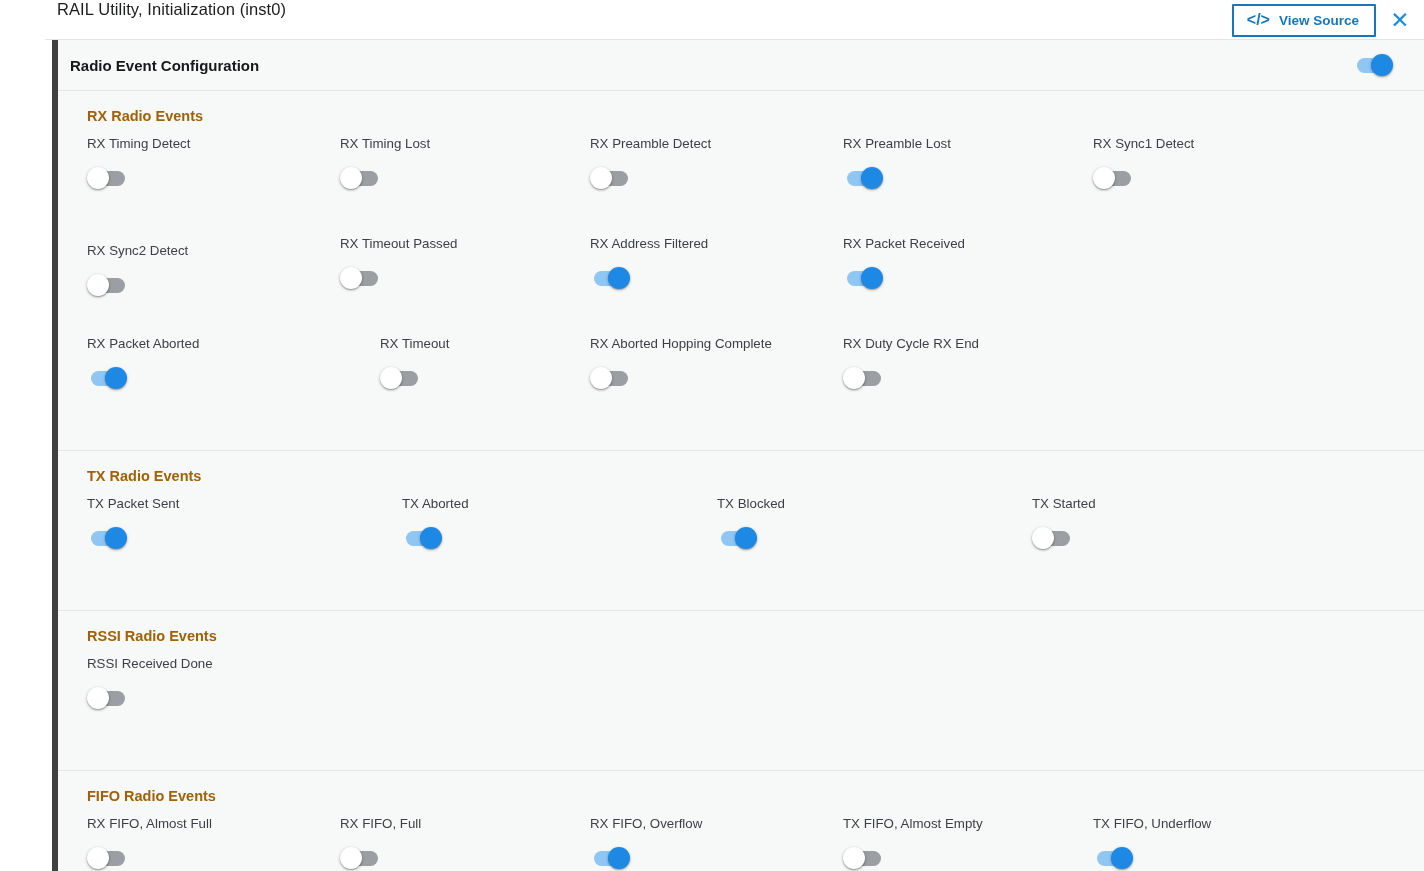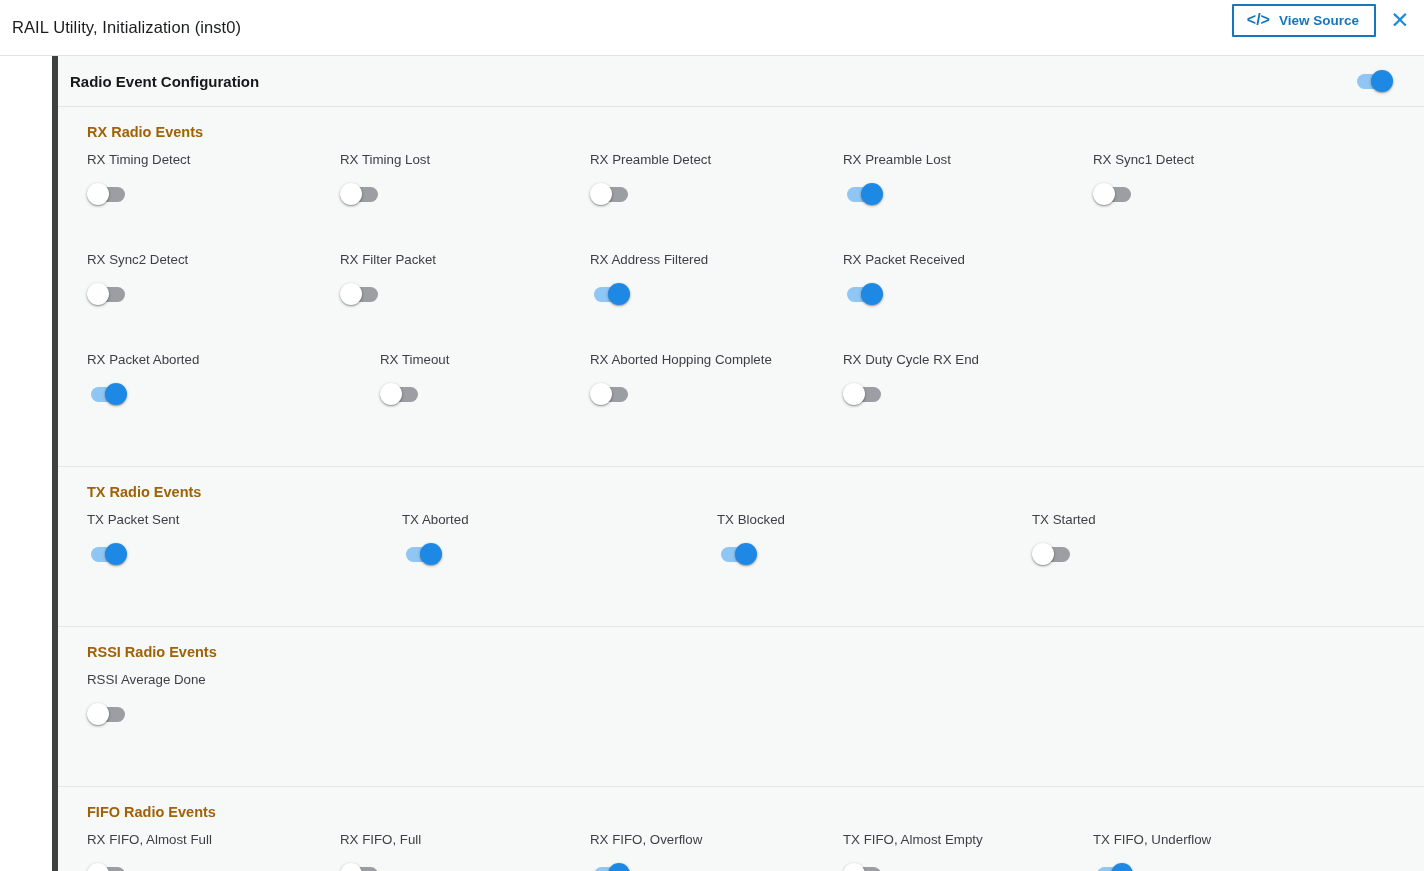--- a/index.html
+++ b/index.html
@@ -6,25 +6,26 @@
   html, body {
     width: 1424px; height: 871px;
     background: #ffffff;
     font-family: "Liberation Sans", sans-serif;
     overflow: hidden;
   }
 
   
   .titlebar {
     position: relative;
-    height: 56px;
+    height: 40px;
     background: #ffffff;
     border-bottom: 1px solid #e2e3e5;
     display: flex;
-    align-items: center;
+    align-items: flex-start;
+    margin-left: 45px;
   }
   .title-text {
     margin-left: 12px;
     font-size: 16.5px;
     color: #1b1c1d;
     letter-spacing: 0.1px;
     white-space: nowrap;
   }
   .titlebar-actions {
     position: absolute;
@@ -200,22 +201,22 @@
           <div class="section-title">RX Radio Events</div>
           <div class="grid">
             <div class="row">
               <div class="cell" style="left: 29px;"><div class="cell-label">RX Timing Detect</div><div class="switch"><span class="track"></span><span class="knob"></span></div></div>
               <div class="cell" style="left: 282px;"><div class="cell-label">RX Timing Lost</div><div class="switch"><span class="track"></span><span class="knob"></span></div></div>
               <div class="cell" style="left: 532px;"><div class="cell-label">RX Preamble Detect</div><div class="switch"><span class="track"></span><span class="knob"></span></div></div>
               <div class="cell" style="left: 785px;"><div class="cell-label">RX Preamble Lost</div><div class="switch on"><span class="track"></span><span class="knob"></span></div></div>
               <div class="cell" style="left: 1035px;"><div class="cell-label">RX Sync1 Detect</div><div class="switch"><span class="track"></span><span class="knob"></span></div></div>
             </div>
             <div class="row">
-              <div class="cell" style="left: 29px;"><div class="cell-label">RX Sync2 Detect</div><div class="switch"><span class="track"></span><span class="knob"></span></div></div>
-              <div class="cell" style="left: 282px;"><div class="cell-label">RX Filter Packet</div><div class="switch"><span class="track"></span><span class="knob"></span></div></div>
+              <div class="cell" style="left: 29px; margin-top: 7px;"><div class="cell-label">RX Sync2 Detect</div><div class="switch"><span class="track"></span><span class="knob"></span></div></div>
+              <div class="cell" style="left: 282px;"><div class="cell-label">RX Timeout Passed</div><div class="switch"><span class="track"></span><span class="knob"></span></div></div>
               <div class="cell" style="left: 532px;"><div class="cell-label">RX Address Filtered</div><div class="switch on"><span class="track"></span><span class="knob"></span></div></div>
               <div class="cell" style="left: 785px;"><div class="cell-label">RX Packet Received</div><div class="switch on"><span class="track"></span><span class="knob"></span></div></div>
             </div>
             <div class="row">
               <div class="cell" style="left: 29px;"><div class="cell-label">RX Packet Aborted</div><div class="switch on"><span class="track"></span><span class="knob"></span></div></div>
               <div class="cell" style="left: 282px; margin-left: 40px;"><div class="cell-label">RX Timeout</div><div class="switch"><span class="track"></span><span class="knob"></span></div></div>
               <div class="cell" style="left: 532px;"><div class="cell-label">RX Aborted Hopping Complete</div><div class="switch"><span class="track"></span><span class="knob"></span></div></div>
               <div class="cell" style="left: 785px;"><div class="cell-label">RX Duty Cycle RX End</div><div class="switch"><span class="track"></span><span class="knob"></span></div></div>
             </div>
           </div>
@@ -228,21 +229,21 @@
               <div class="cell" style="left: 344px;"><div class="cell-label">TX Aborted</div><div class="switch on"><span class="track"></span><span class="knob"></span></div></div>
               <div class="cell" style="left: 659px;"><div class="cell-label">TX Blocked</div><div class="switch on"><span class="track"></span><span class="knob"></span></div></div>
               <div class="cell" style="left: 974px;"><div class="cell-label">TX Started</div><div class="switch"><span class="track"></span><span class="knob"></span></div></div>
             </div>
           </div>
         </div>
         <div class="section">
           <div class="section-title">RSSI Radio Events</div>
           <div class="grid">
             <div class="row">
-              <div class="cell" style="left: 29px;"><div class="cell-label">RSSI Average Done</div><div class="switch"><span class="track"></span><span class="knob"></span></div></div>
+              <div class="cell" style="left: 29px;"><div class="cell-label">RSSI Received Done</div><div class="switch"><span class="track"></span><span class="knob"></span></div></div>
             </div>
           </div>
         </div>
         <div class="section">
           <div class="section-title">FIFO Radio Events</div>
           <div class="grid">
             <div class="row">
               <div class="cell" style="left: 29px;"><div class="cell-label">RX FIFO, Almost Full</div><div class="switch"><span class="track"></span><span class="knob"></span></div></div>
               <div class="cell" style="left: 282px;"><div class="cell-label">RX FIFO, Full</div><div class="switch"><span class="track"></span><span class="knob"></span></div></div>
               <div class="cell" style="left: 532px;"><div class="cell-label">RX FIFO, Overflow</div><div class="switch on"><span class="track"></span><span class="knob"></span></div></div>

